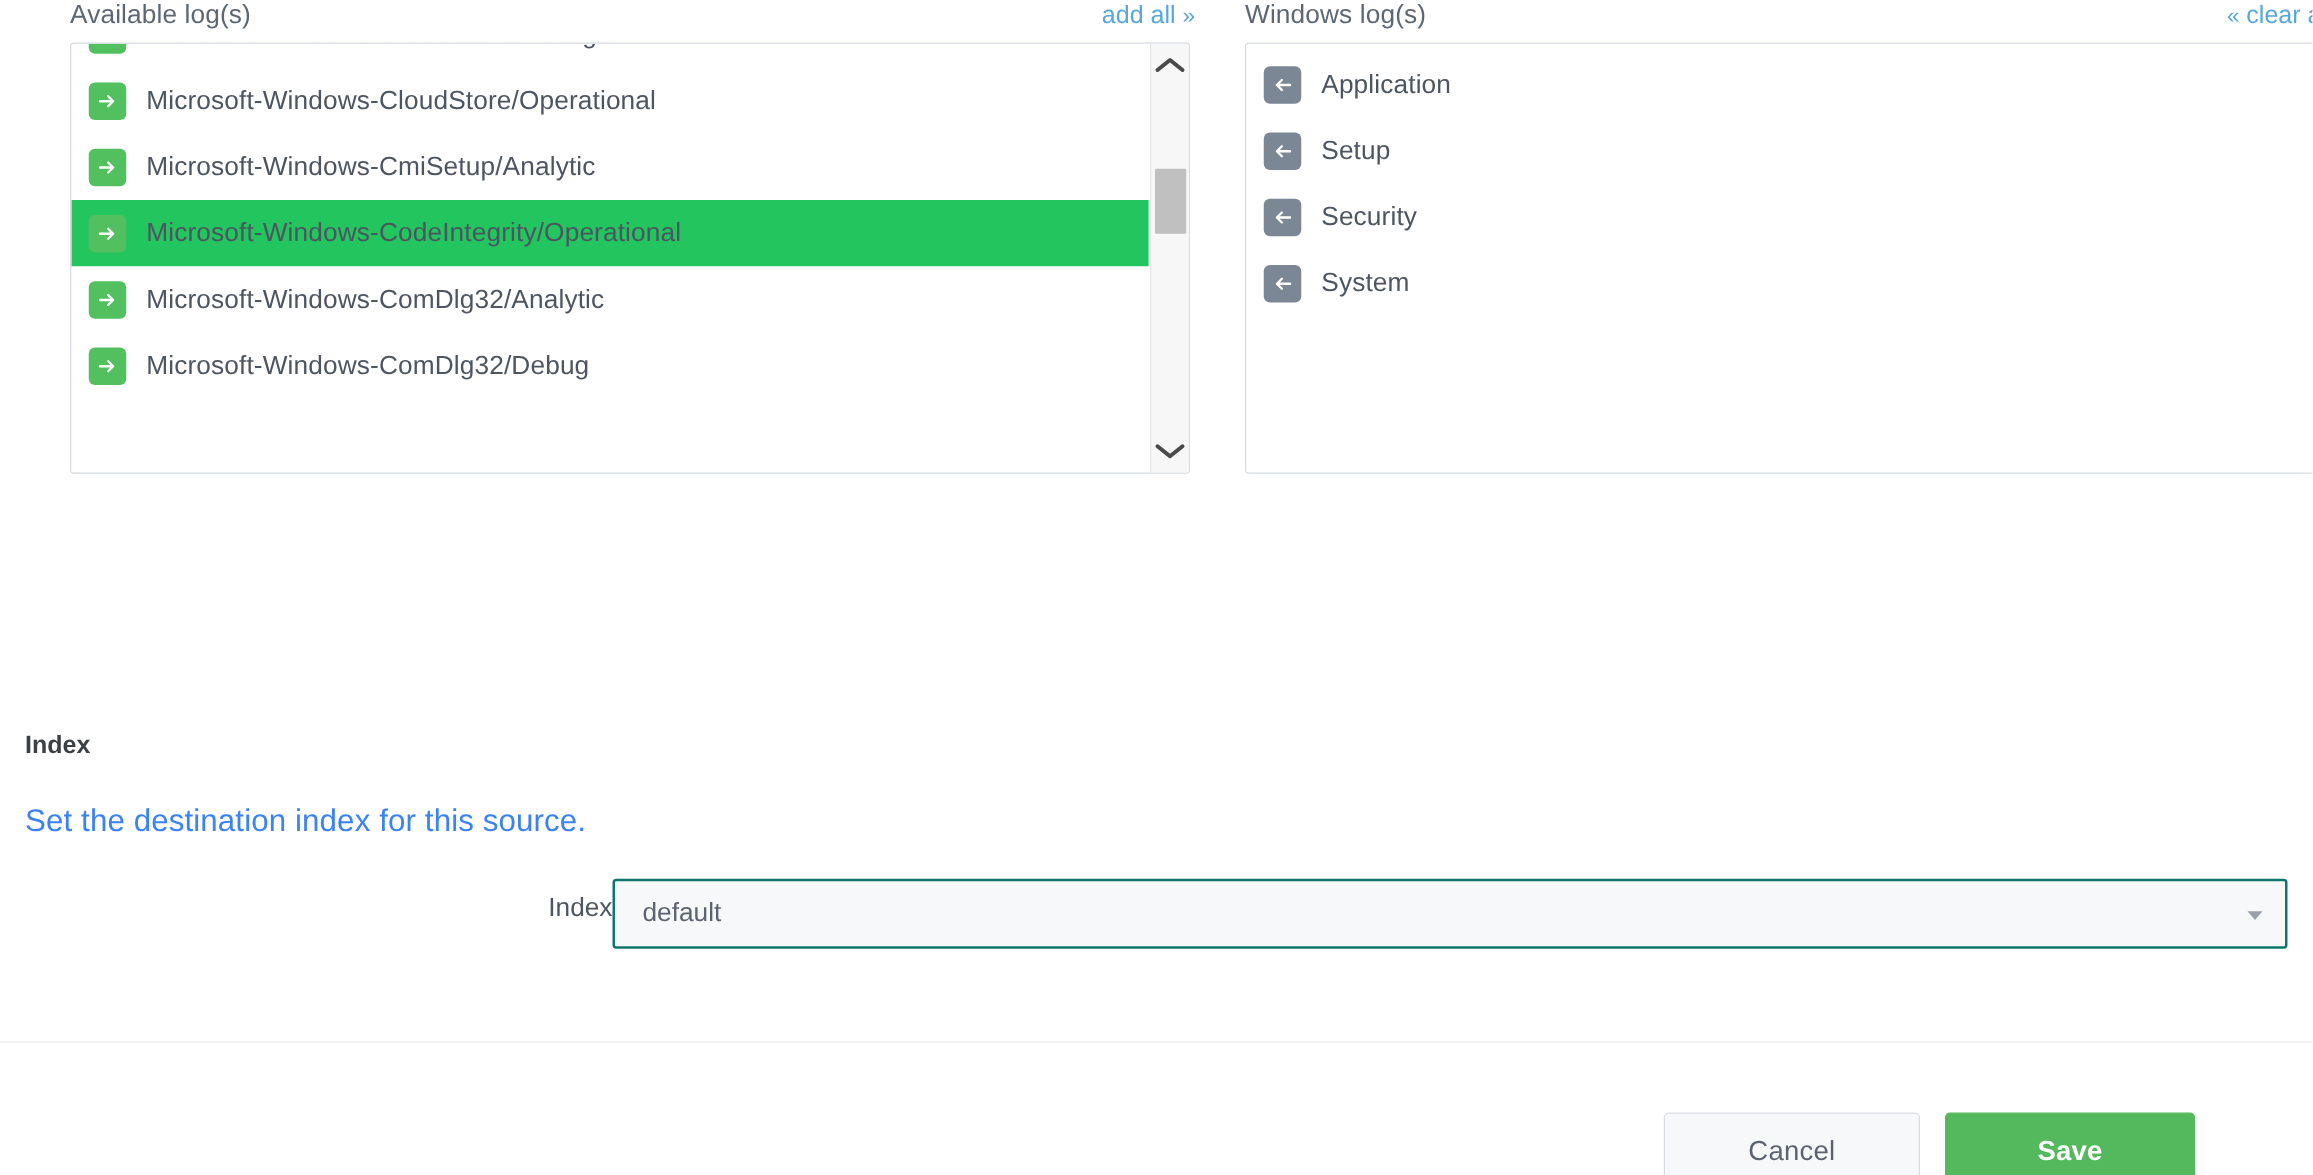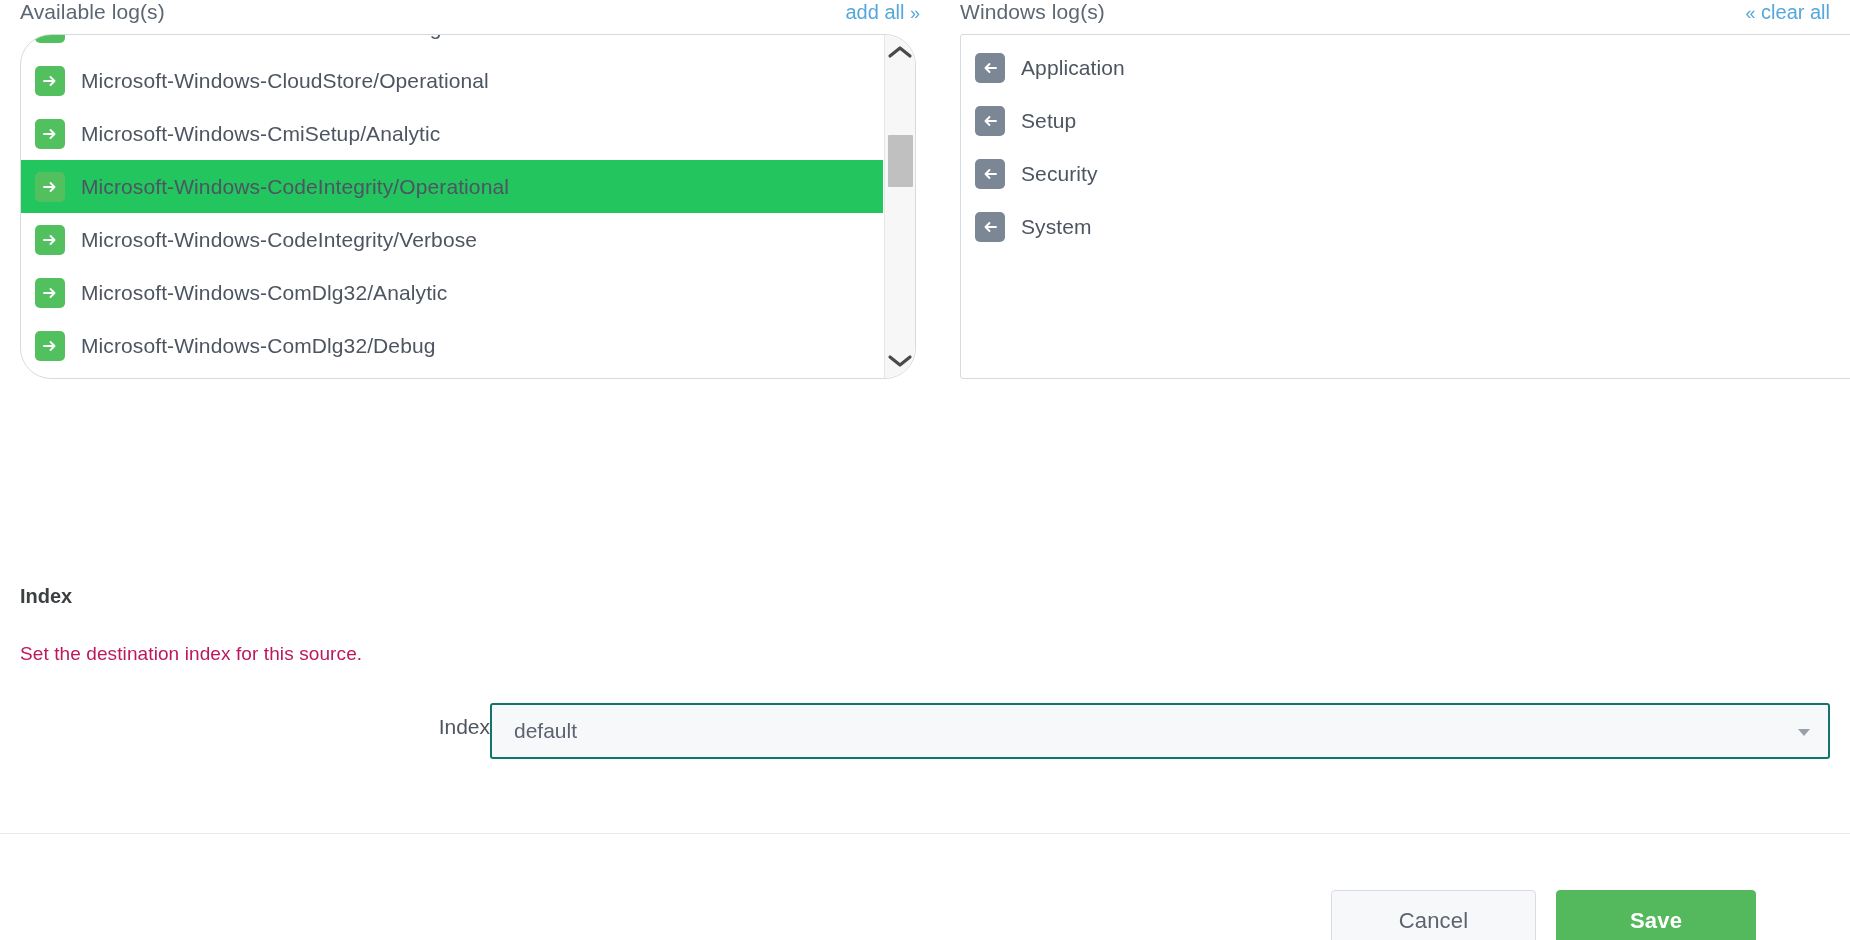--- a/index.html
+++ b/index.html
@@ -20,20 +20,21 @@
   .picker {
     position: absolute;
     left: 0;
     top: 0;
     width: 1850px;
     height: 500px;
   }
   .col {
     position: absolute;
     top: 0;
+    margin-left: 36px;
   }
   .col.left  { left: 20px;  width: 900px; }
   .col.right { left: 960px; width: 870px; }
 
   .col-head {
     position: relative;
     height: 34px;
   }
   .col-title {
     position: absolute;
@@ -60,21 +61,20 @@
     position: relative;
     box-sizing: border-box;
     border: 1px solid #d6dbe1;
     border-radius: 3px;
     background: #ffffff;
     overflow: hidden;
   }
   .list-box.available {
     height: 345px;
     width: 896px;
-    border-radius: 31px;
   }
   .list-box.selected {
     height: 345px;
     width: 1024px;
     padding-top: 6px;
   }
 
   .scroll-viewport {
     position: absolute;
     left: 0;
@@ -177,22 +177,22 @@
     left: 20px;
     top: 0;
     font-size: 20px;
     font-weight: bold;
     color: #3c4043;
   }
   .section-desc {
     position: absolute;
     left: 20px;
     top: 58px;
-    font-size: 19px;
-    color: #be185d;
+    font-size: 25px;
+    color: #3b82f6;
     letter-spacing: .1px;
   }
   .field-row {
     position: absolute;
     left: 0;
     top: 118px;
     width: 1850px;
     height: 56px;
   }
   .field-label {
@@ -320,28 +320,20 @@
               </span>
               <span class="log-label">Microsoft-Windows-CmiSetup/Analytic</span>
             </div>
             <div class="log-row highlight">
               <span class="arrow-icon green">
                 <svg width="18" height="18" viewBox="0 0 18 18">
                   <path d="M3 9 H13 M9.5 5 L13.5 9 L9.5 13" fill="none" stroke="#ffffff" stroke-width="1.9" stroke-linecap="round" stroke-linejoin="round"></path>
                 </svg>
               </span>
               <span class="log-label">Microsoft-Windows-CodeIntegrity/Operational</span>
-            </div>
-            <div class="log-row">
-              <span class="arrow-icon green">
-                <svg width="18" height="18" viewBox="0 0 18 18">
-                  <path d="M3 9 H13 M9.5 5 L13.5 9 L9.5 13" fill="none" stroke="#ffffff" stroke-width="1.9" stroke-linecap="round" stroke-linejoin="round"></path>
-                </svg>
-              </span>
-              <span class="log-label">Microsoft-Windows-CodeIntegrity/Verbose</span>
             </div>
             <div class="log-row">
               <span class="arrow-icon green">
                 <svg width="18" height="18" viewBox="0 0 18 18">
                   <path d="M3 9 H13 M9.5 5 L13.5 9 L9.5 13" fill="none" stroke="#ffffff" stroke-width="1.9" stroke-linecap="round" stroke-linejoin="round"></path>
                 </svg>
               </span>
               <span class="log-label">Microsoft-Windows-ComDlg32/Analytic</span>
             </div>
             <div class="log-row">

